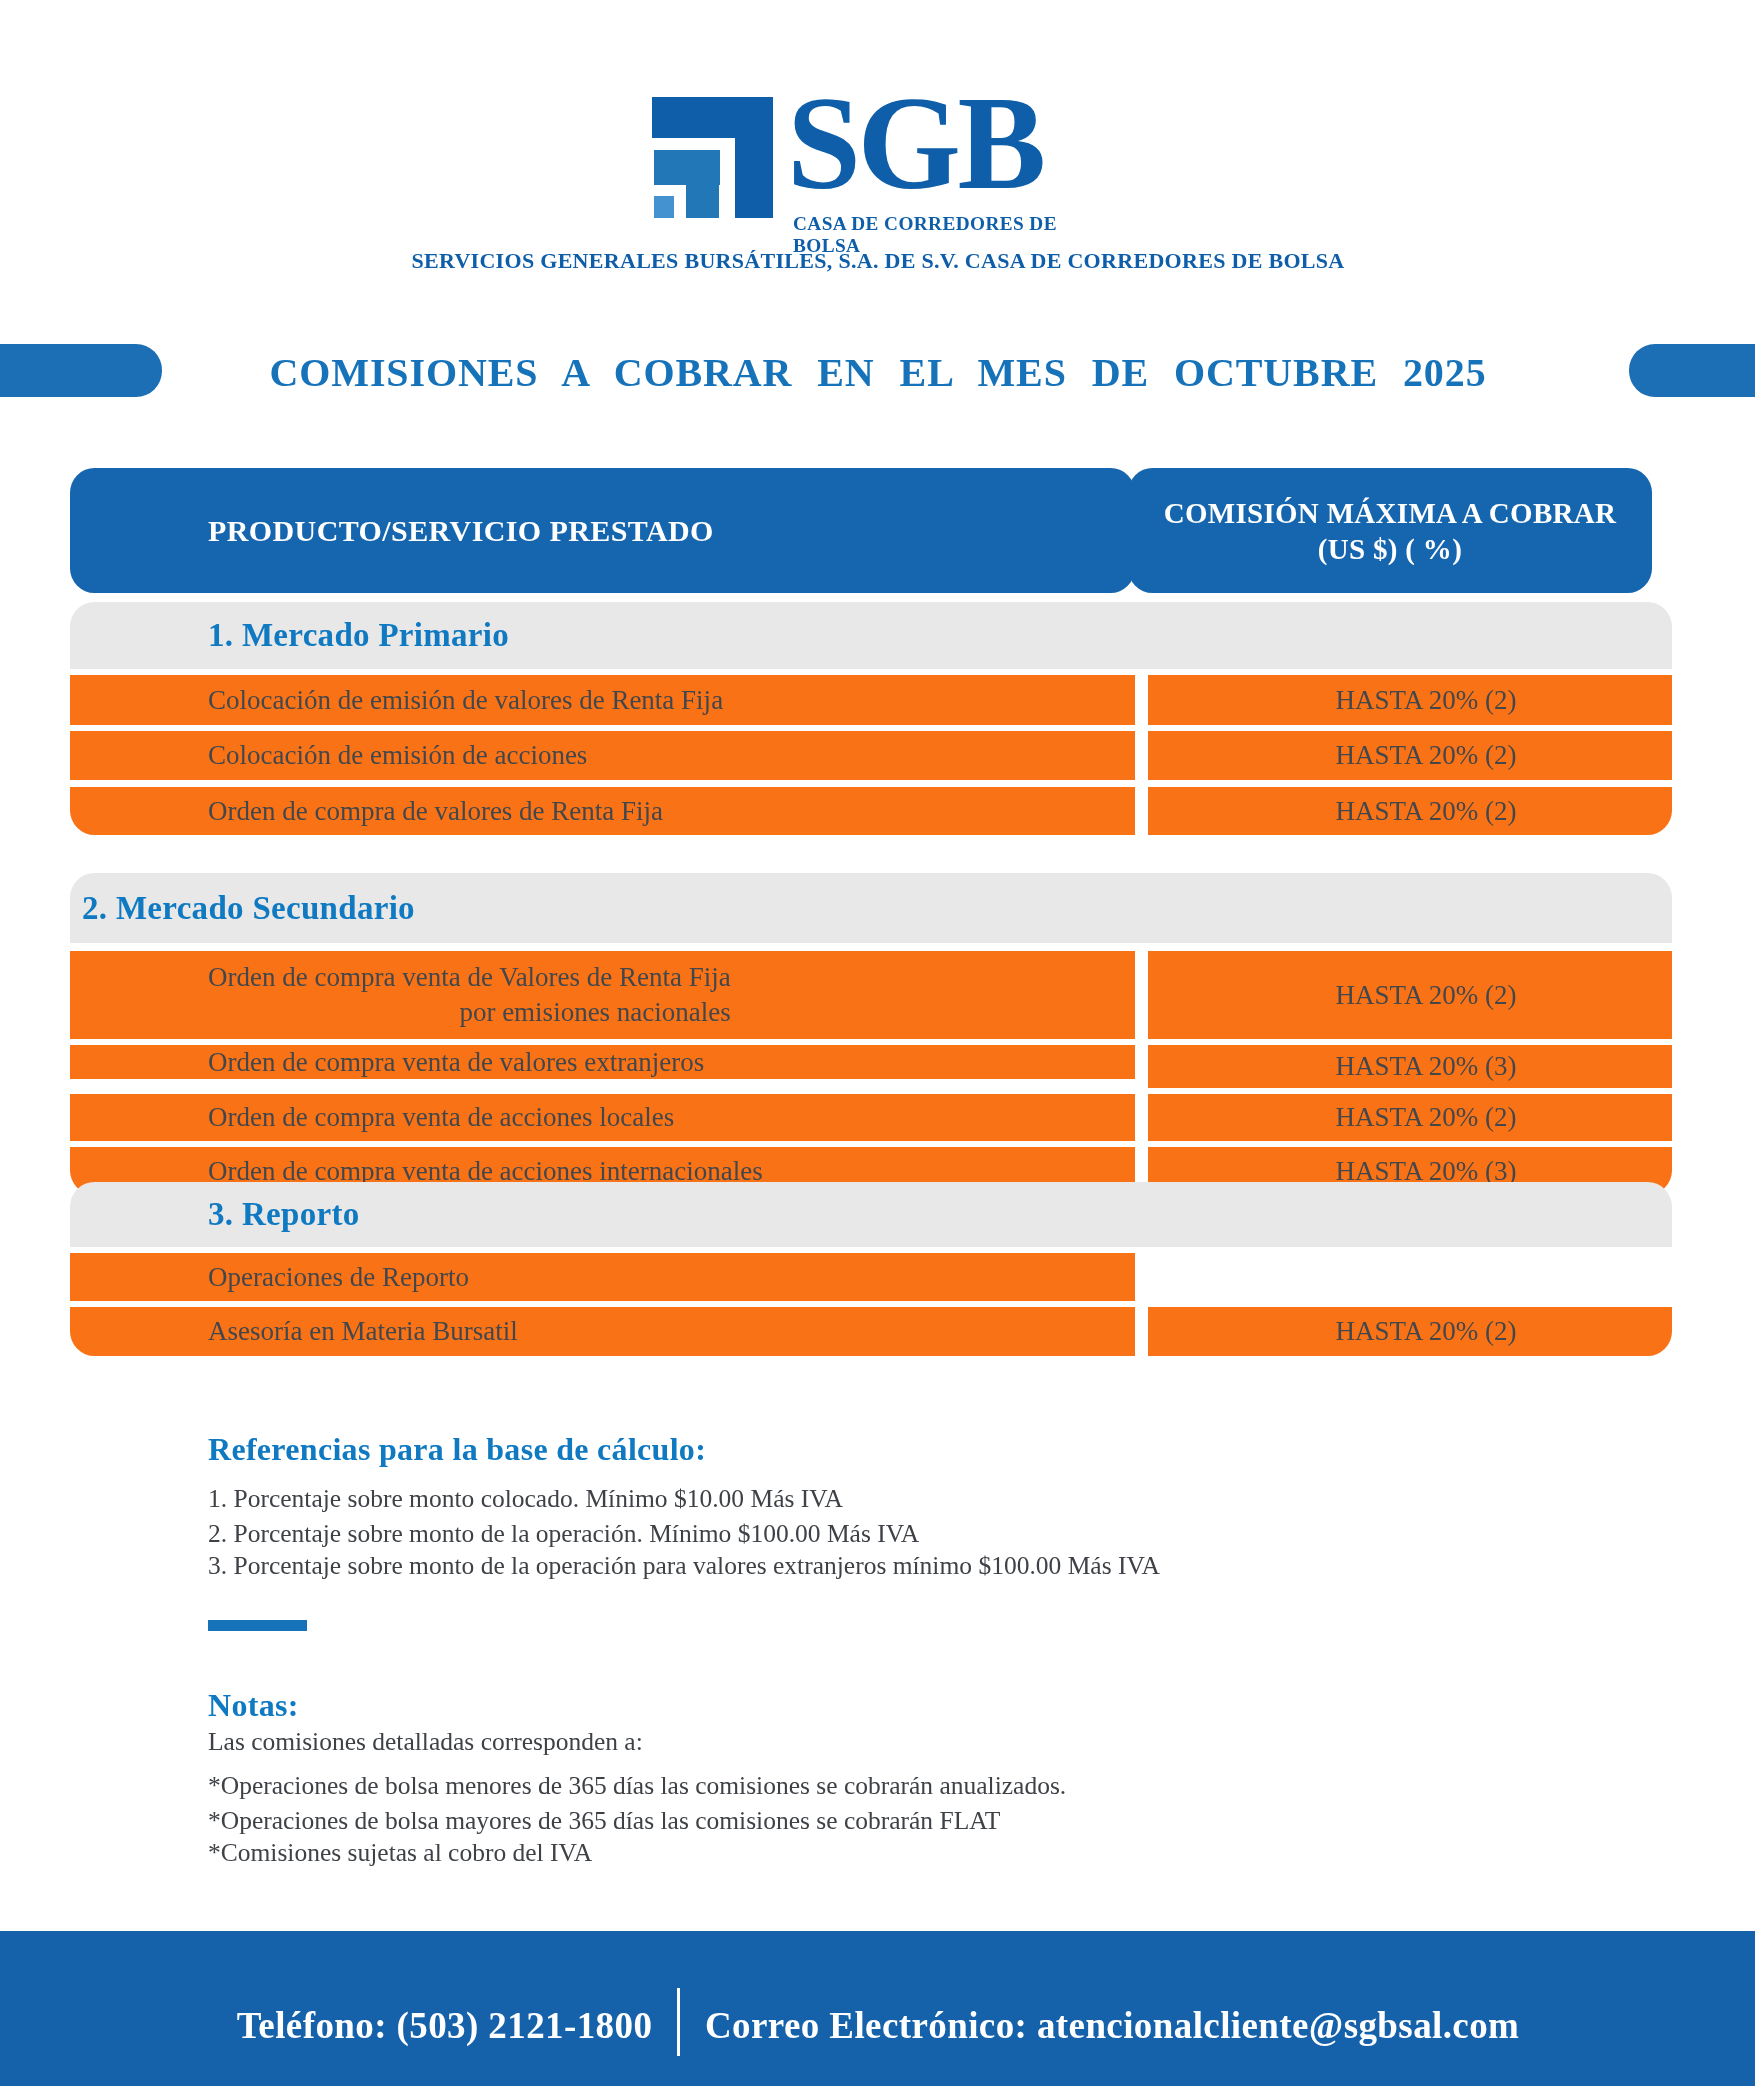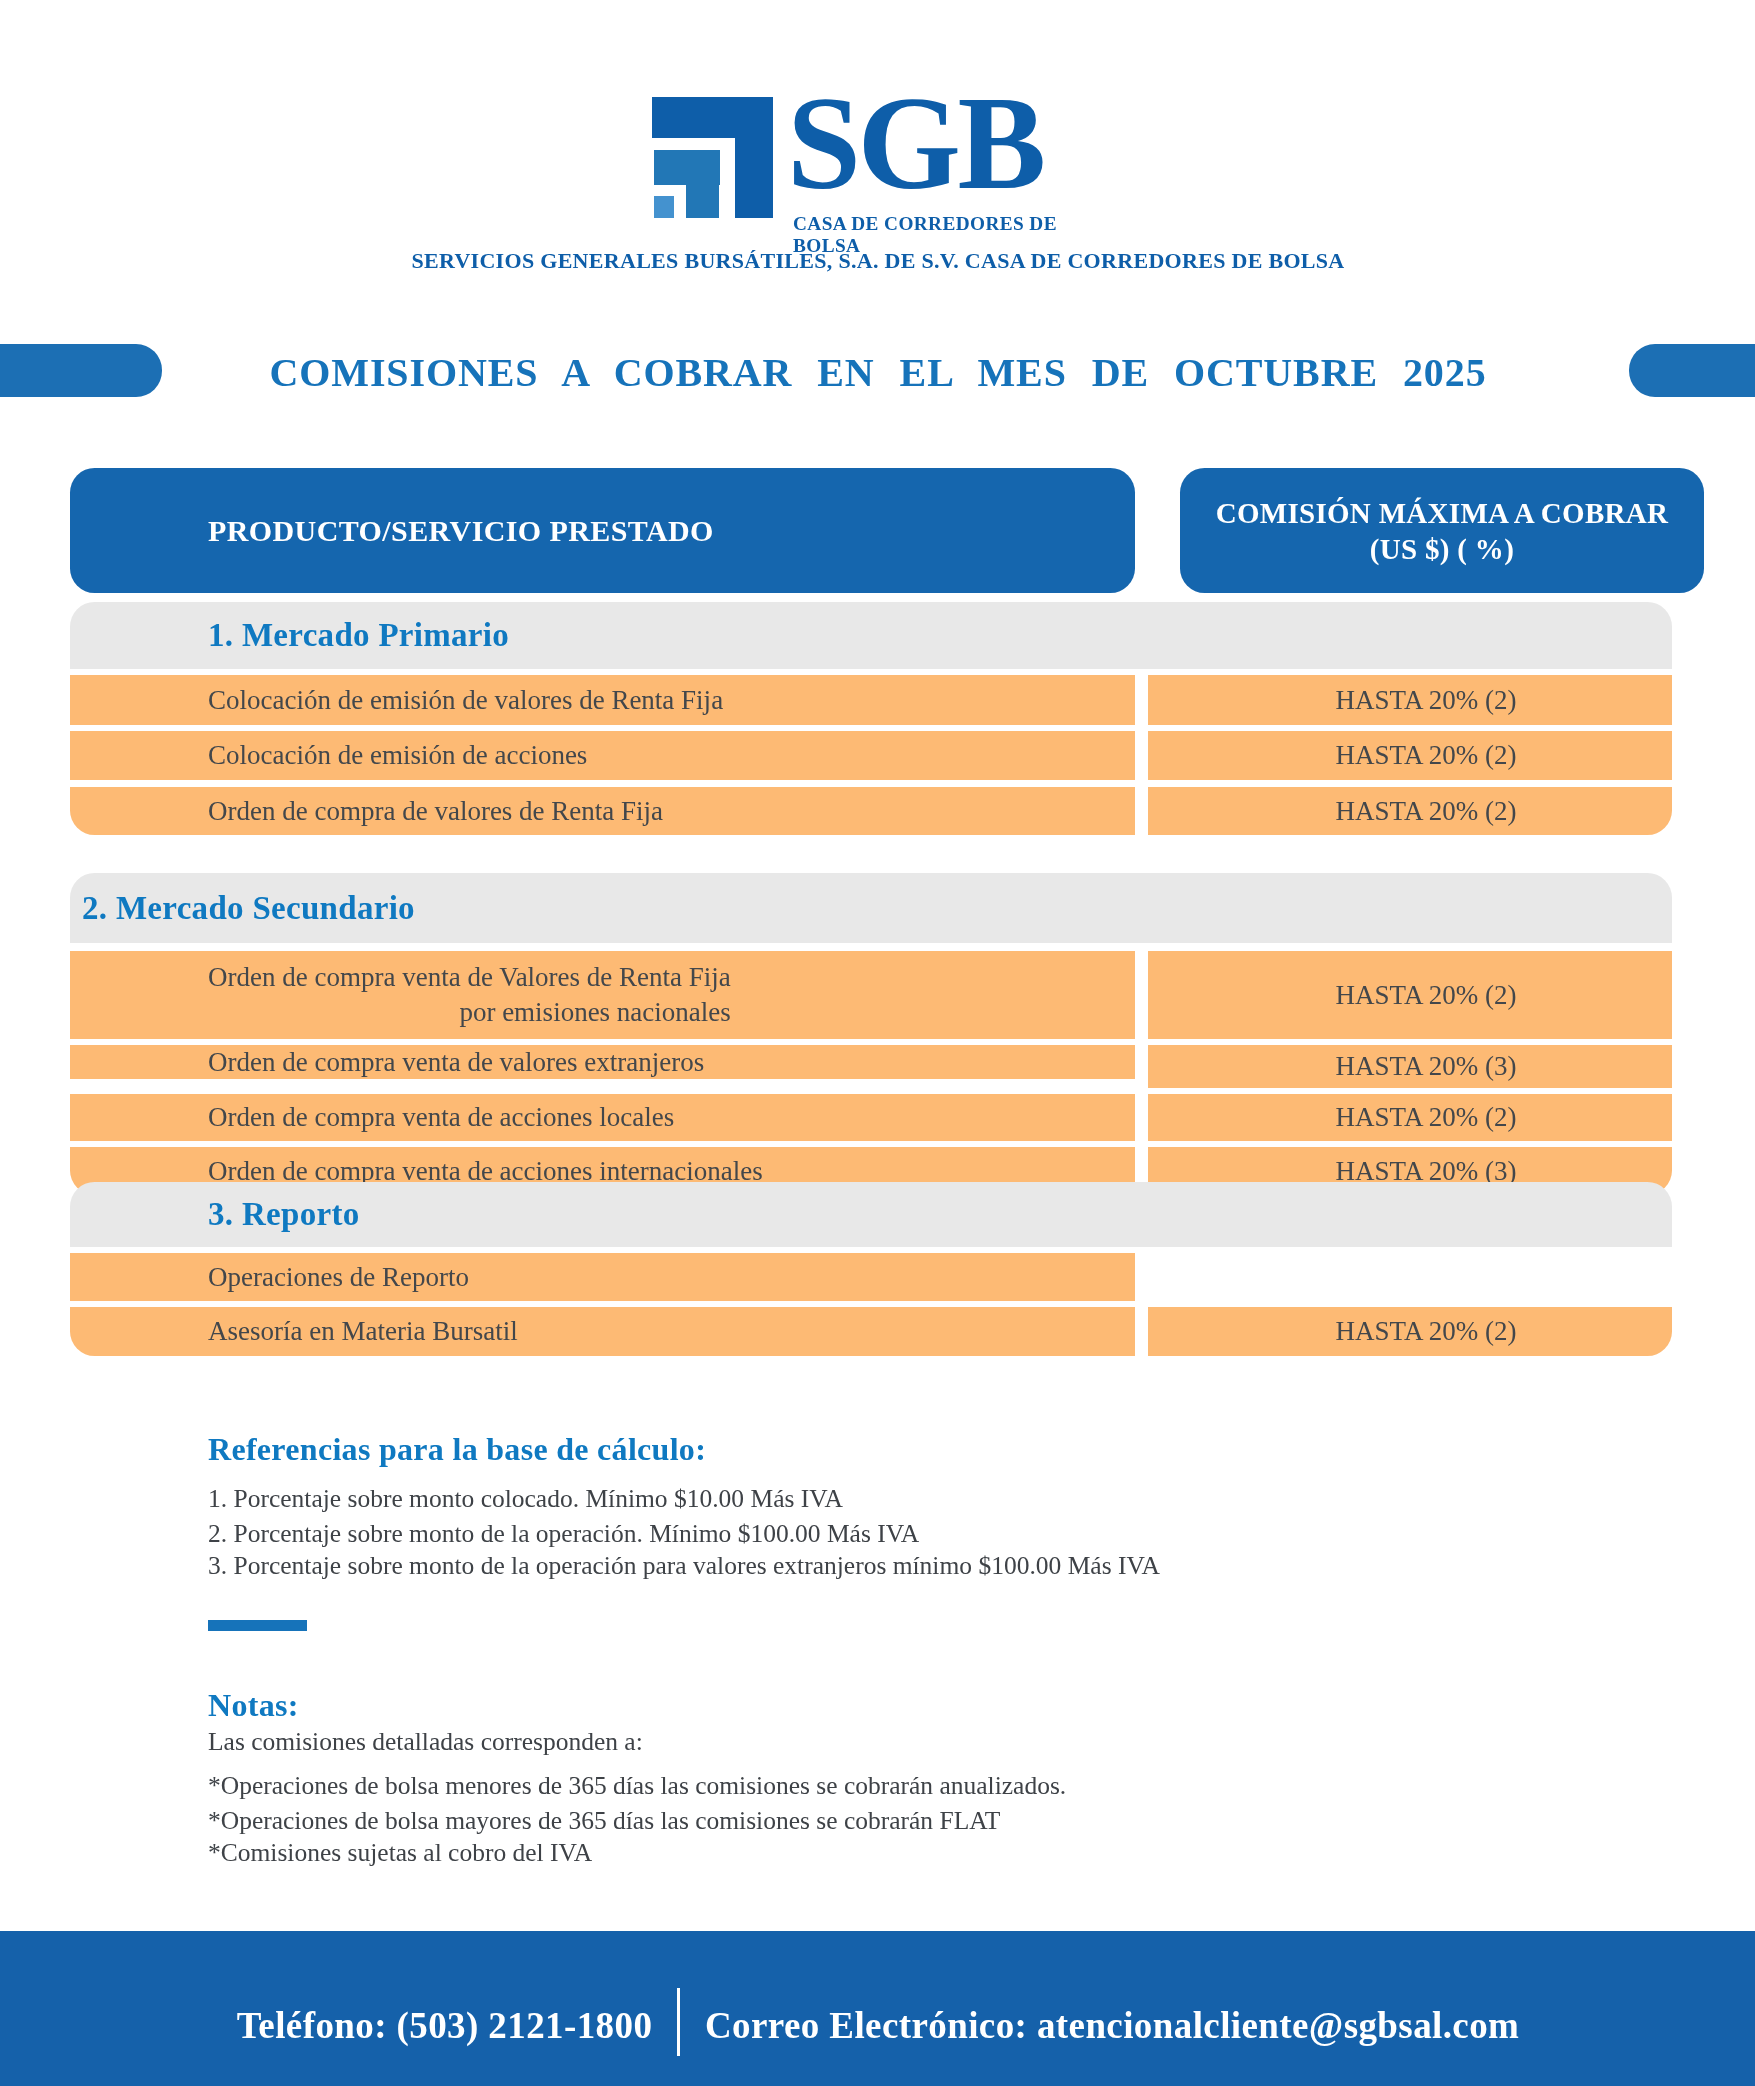--- a/index.html
+++ b/index.html
@@ -41,27 +41,27 @@
     left:0;top:349px;width:1756px;text-align:center;
     font-size:40px;font-weight:700;color:#1673ba;
     letter-spacing:0.9px;word-spacing:14px;
   }
 
   
   .hdr-box{top:468px;height:125px;background:#1566ae;border-radius:24.6px;
     display:flex;align-items:center;color:#ffffff;}
   .hdr-left{left:70px;width:1065px;padding-left:138px;box-sizing:border-box;
     font-size:30px;font-weight:700;letter-spacing:0.4px;}
-  .hdr-right{left:1180px;width:524px;flex-direction:column;justify-content:center;
+  .hdr-right{left:1128px;width:524px;flex-direction:column;justify-content:center;
     font-size:29px;font-weight:700;text-align:center;line-height:36px;letter-spacing:0.3px;}
 
   .sec-head{left:70px;width:1602px;background:#e8e8e8;border-radius:24.6px 24.6px 0 0;
     display:flex;align-items:center;padding-left:138px;box-sizing:border-box;
     font-size:33px;font-weight:700;color:#0f79c1;letter-spacing:0.3px;}
-  .cell{background:#fdba74;display:flex;align-items:center;box-sizing:border-box;}
+  .cell{background:#f97316;display:flex;align-items:center;box-sizing:border-box;}
   .cell-l{left:70px;width:1065px;padding-left:138px;
     font-size:27px;color:#43474b;line-height:35px;}
   .cell-r{left:1148px;width:524px;justify-content:center;
     font-size:27px;color:#43474b;padding-left:32px;}
   .rnd-bl{border-radius:0 0 0 24.6px;}
   .rnd-br{border-radius:0 0 24.6px 0;}
 
   
   .blue-subtitle{left:208px;font-size:32px;font-weight:700;color:#0f79c1;letter-spacing:0.3px;}
   .body-line{left:208px;width:1404px;font-size:25.5px;color:#3e4247;}

